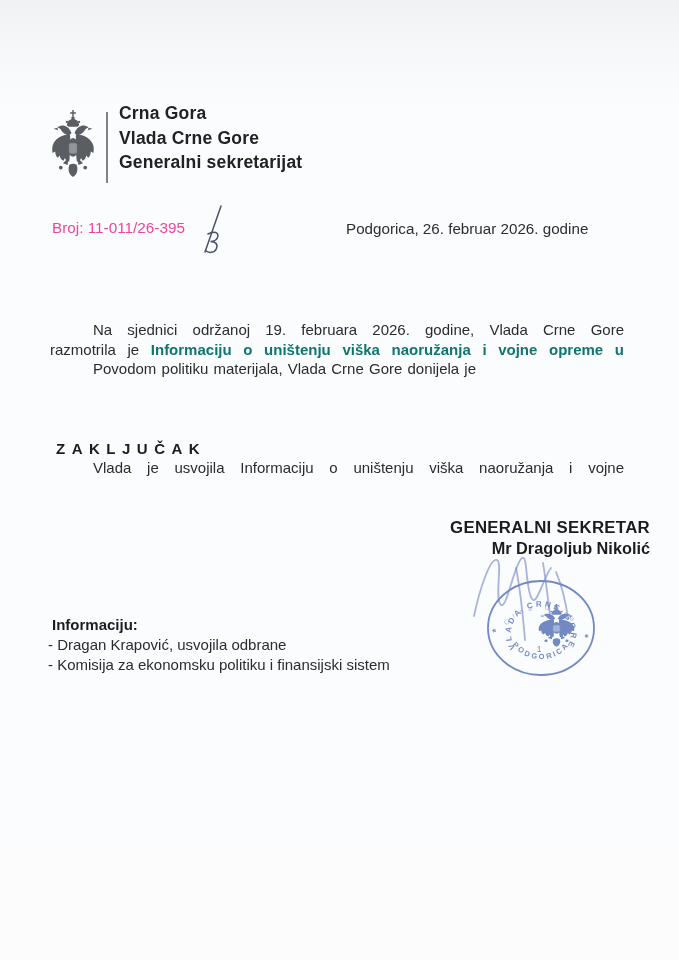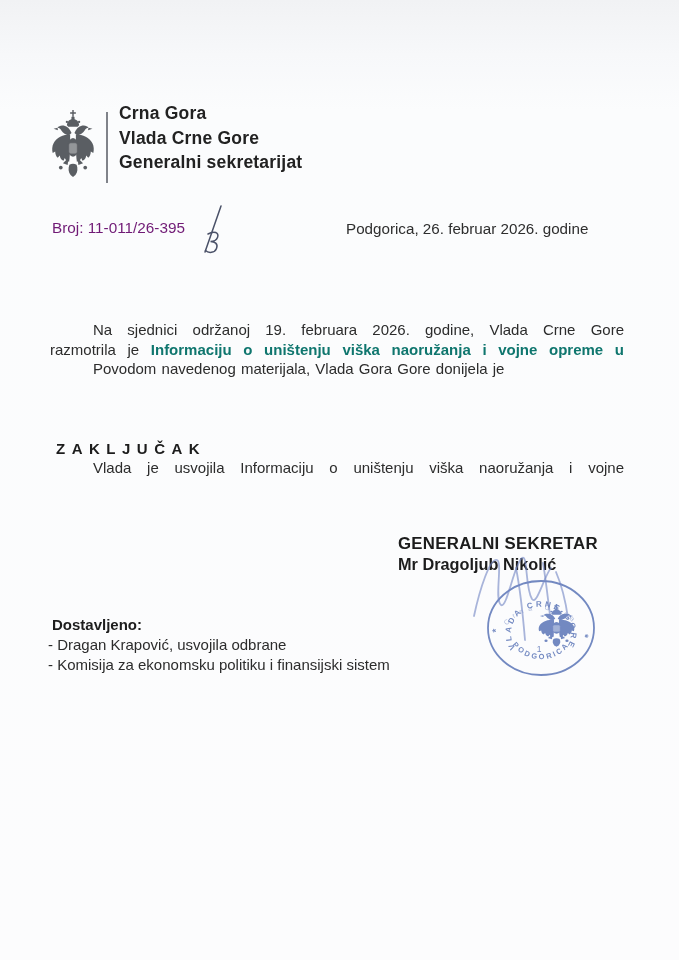--- a/index.html
+++ b/index.html
@@ -7,33 +7,33 @@
     width:679px;height:960px;position:relative;overflow:hidden;
     background:linear-gradient(180deg,#f1f2f4 0px,#f7f8fa 55px,#fbfcfd 110px,#fcfcfd 100%);
     font-family:"Liberation Sans",sans-serif;color:#2c2c2c;
     -webkit-font-smoothing:antialiased;
   }
   .abs{position:absolute;}
   
   .hdr-divider{left:106px;top:112px;width:2px;height:71px;background:#80838a;}
   .hdr-text{left:119px;top:101px;font-size:17.5px;line-height:24.6px;font-weight:bold;color:#222;letter-spacing:.2px;}
   
-  .ref{left:52px;top:219px;font-size:15.3px;color:#701a75;}
+  .ref{left:52px;top:219px;font-size:15.3px;color:#ec4899;}
   .dateline{left:346px;top:220px;font-size:15.2px;color:#2e2e2e;}
   
   .col{left:50px;width:574px;}
   .line{height:19.6px;line-height:19.6px;font-size:15px;color:#2c2c2c;word-spacing:1px;white-space:nowrap;}
   .j{text-align:justify;text-align-last:justify;}
   .ind{padding-left:43px;}
   .b{font-weight:bold;color:#0f766e;}
   .para1{top:320px;}
   .heading{top:440px;text-align:left;font-size:15px;font-weight:bold;color:#1c1c1c;letter-spacing:6.5px;padding-left:6px;}
   .para3{top:458px;}
   
-  .sigblock{left:398px;top:533px;width:252px;text-align:left;font-weight:bold;color:#1c1c1c;}
+  .sigblock{left:398px;top:517px;width:252px;text-align:right;font-weight:bold;color:#1c1c1c;}
   .sig-title{font-size:16.8px;line-height:21px;letter-spacing:.3px;}
   .sig-name{font-size:16.3px;line-height:21px;}
   
   .dist-label{left:52px;top:616px;font-size:15px;font-weight:bold;color:#1d1d1d;}
   .dist-items{left:48px;top:635px;font-size:15px;line-height:19.8px;color:#2c2c2c;}
   svg text{font-family:"Liberation Sans",sans-serif;}
 </style>
 </head>
 <body>
 
@@ -82,21 +82,21 @@
     <path d="M25 4 L9 50"></path>
     <path d="M12 32 C18 28.5 23.5 30.5 21.5 35.5 C20.3 38.5 16.5 39.5 14.5 39.5 C18.5 39.6 22.5 41.5 20.5 46.5 C18.7 51 12.5 51.5 9.5 48.5"></path>
   </g>
 </svg>
 
 <div class="abs dateline">Podgorica, 26. februar 2026. godine</div>
 
 <div class="abs col para1">
   <div class="line j ind">Na sjednici održanoj 19. februara 2026. godine, Vlada Crne Gore</div>
   <div class="line j"><span>razmotrila je </span><span class="b">Informaciju o uništenju viška naoružanja i vojne opreme u</span></div>
-  <div class="line ind">Povodom navedenog materijala, Vlada Gora Gore donijela je</div>
+  <div class="line ind">Povodom politiku materijala, Vlada Crne Gore donijela je</div>
 </div>
 
 <div class="abs col heading">ZAKLJUČAK</div>
 
 <div class="abs col para3">
   <div class="line j ind">Vlada je usvojila Informaciju o uništenju viška naoružanja i vojne</div>
 </div>
 
 <div class="abs sigblock">
   <div class="sig-title">GENERALNI SEKRETAR</div>
@@ -131,17 +131,17 @@
 
 <svg class="abs" style="left:456px;top:546px" width="162" height="104" viewBox="0 0 162 104">
   <g stroke="#7487c5" stroke-opacity=".62" stroke-width="1.8" fill="none" stroke-linecap="round">
     <path d="M18 70 C24 42 34 12 41 14 C47 16 38 54 45 59 C51 63 58 18 66 12 C72 8 69 42 76 53 C81 60 88 30 95 22"></path>
     <path d="M60 22 C64 42 67 70 69 94"></path>
     <path d="M87 17 C91 40 93 66 97 90"></path>
     <path d="M100 26 C106 40 110 58 112 72"></path>
   </g>
 </svg>
 
-<div class="abs dist-label">Dostavljeno:</div>
+<div class="abs dist-label">Informaciju:</div>
 <div class="abs dist-items">
   <div>- Dragan Krapović, usvojila odbrane</div>
   <div>- Komisija za ekonomsku politiku i finansijski sistem</div>
 </div>
 
 </body></html>

